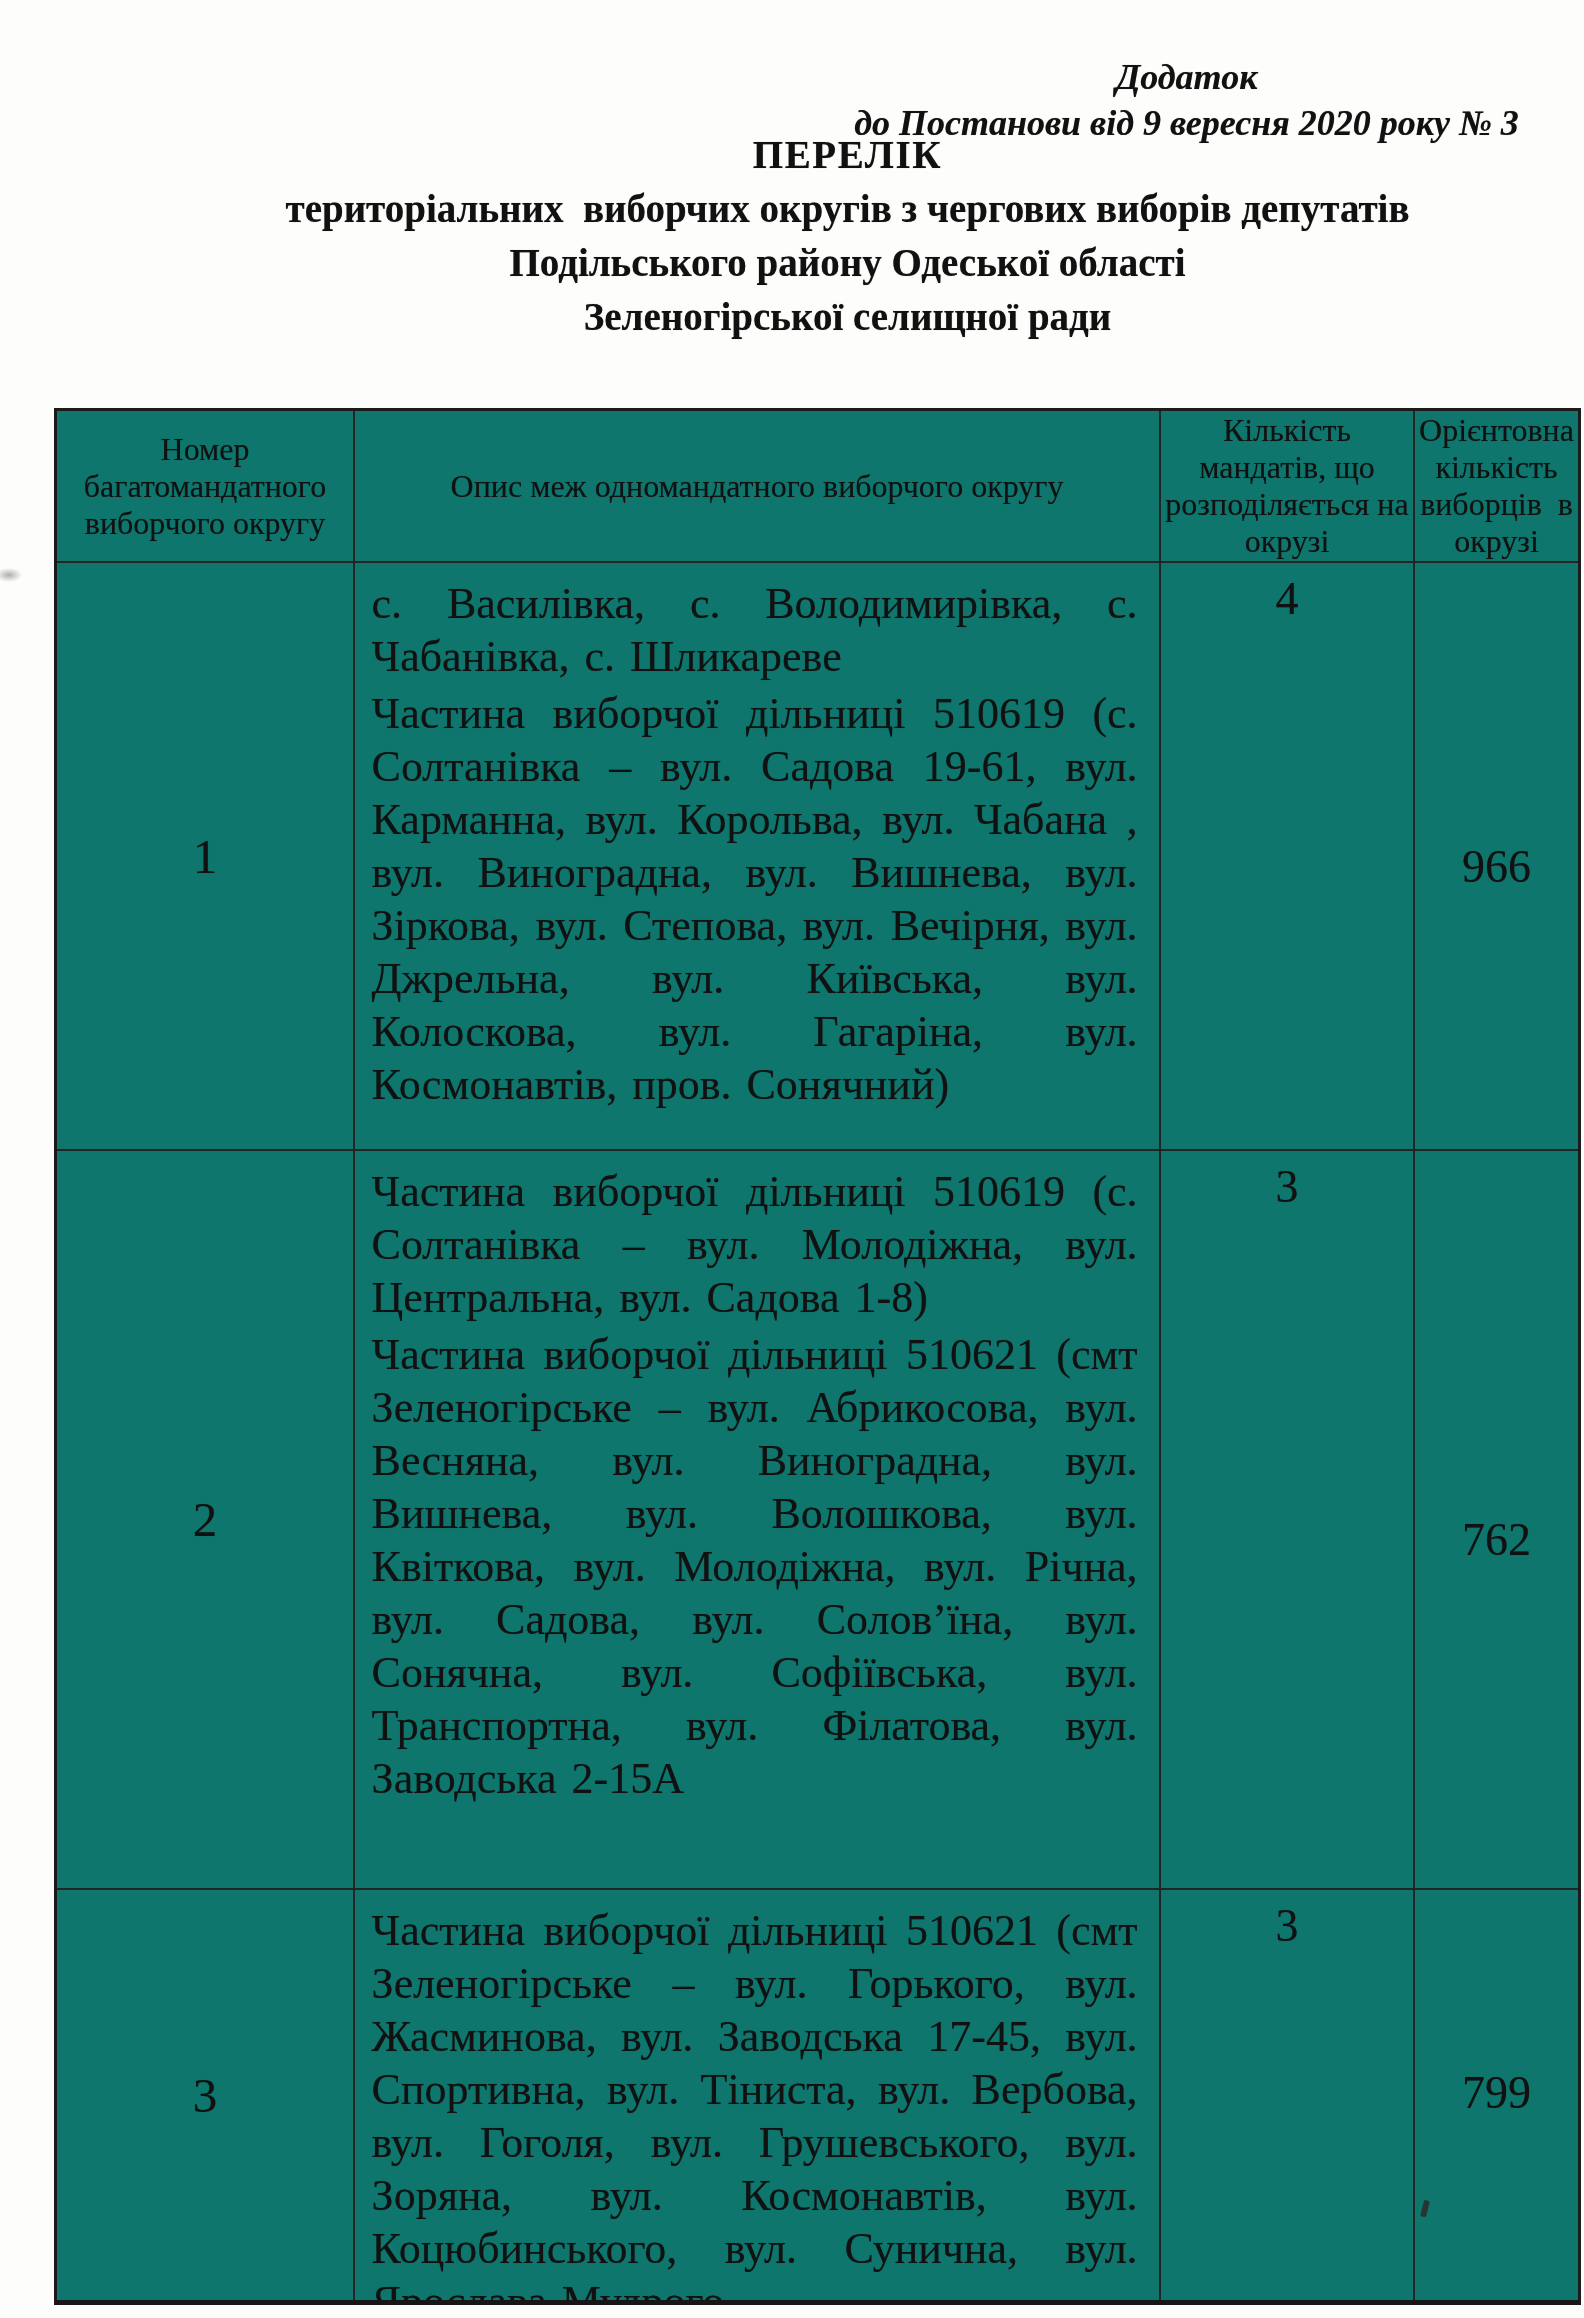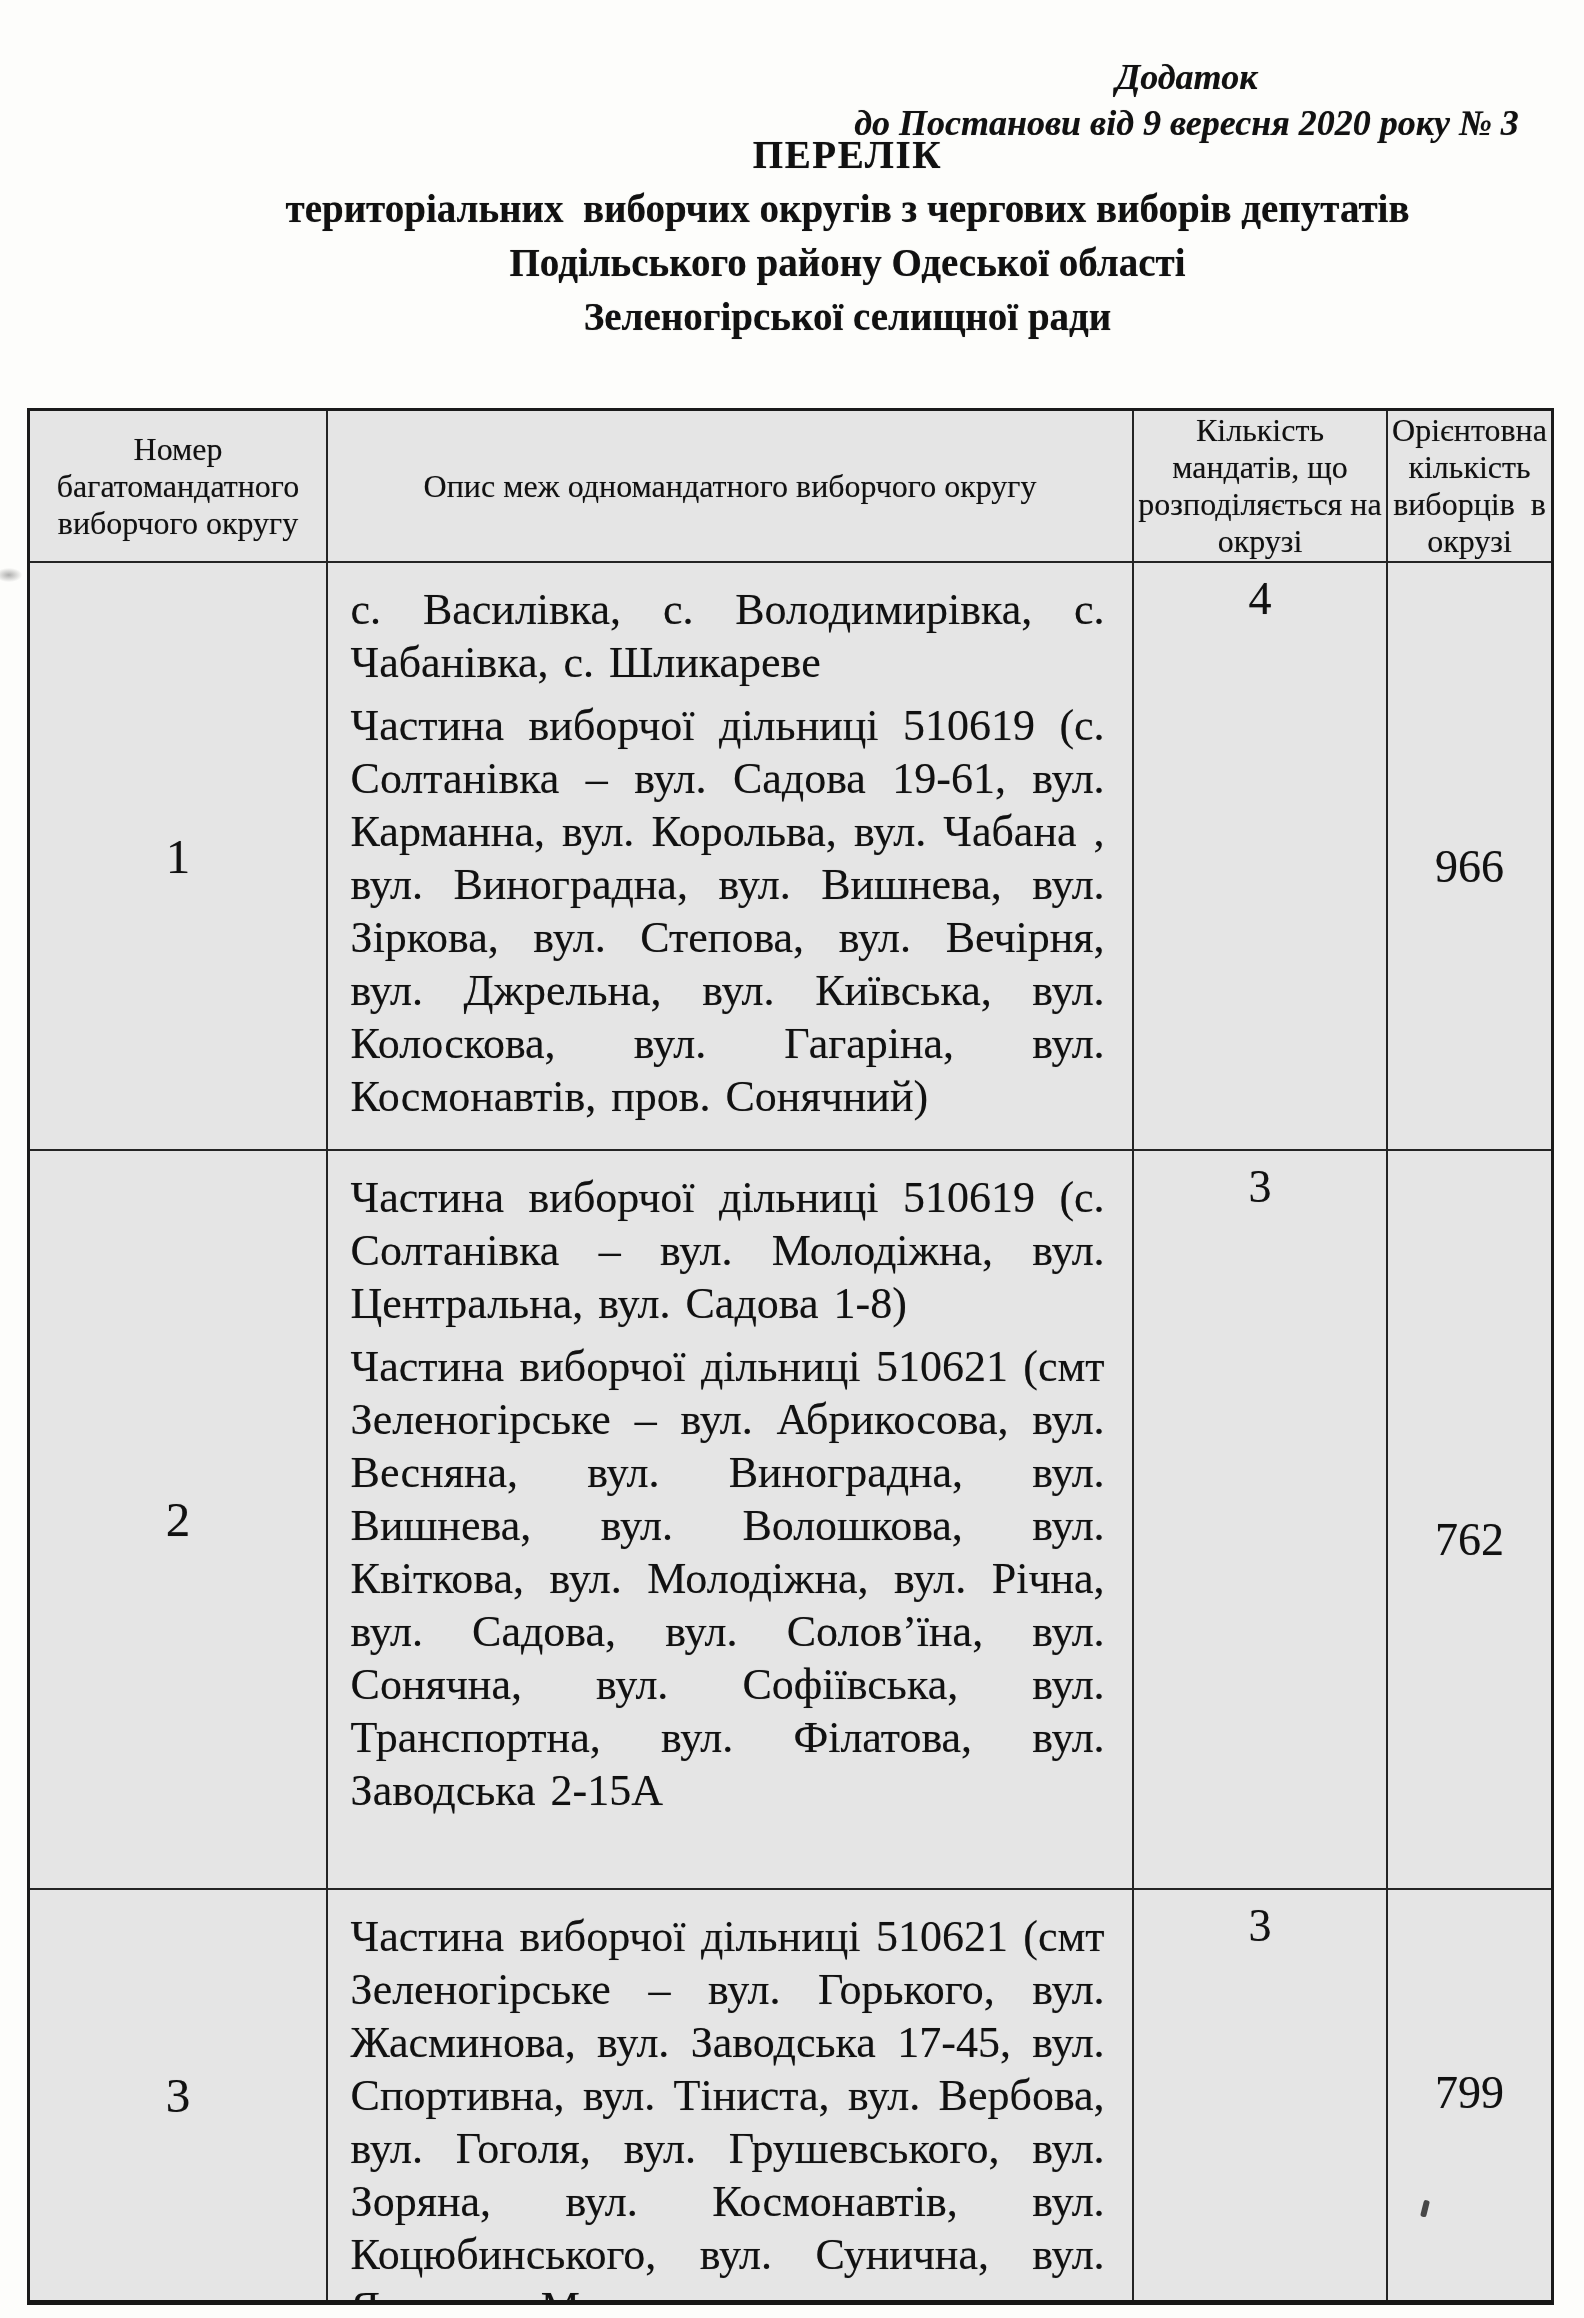--- a/index.html
+++ b/index.html
@@ -23,28 +23,28 @@
   .title{
     position:absolute;top:128px;left:126px;width:1443px;
     text-align:center;font-weight:bold;
     font-size:39px;line-height:54px;
     text-shadow:0 0 0.8px rgba(0,0,0,.5);
   }
   .title div{white-space:pre-wrap;}
   .title .t1{letter-spacing:1.6px;}
   
   .tbl{
-    position:absolute;left:27px;top:408px;width:1527px;height:1897px;
+    position:absolute;left:54px;top:408px;width:1527px;height:1897px;
     box-sizing:border-box;
     border:3.2px solid #1b1b1b;border-bottom:5.5px solid #161616;
     display:grid;
     grid-template-columns:298px 806px 254px 1fr;
     grid-template-rows:152px 588px 739px 1fr;
     overflow:hidden;
-    background:#e5e5e5;
+    background:#0f766e;
   }
   .cell{
     box-sizing:border-box;position:relative;overflow:hidden;
     text-shadow:0 0 0.8px rgba(0,0,0,.4);
   }
   .br{border-right:2.4px solid #242424;}
   .bb{border-bottom:2.4px solid #242424;}
   .th{
     display:flex;align-items:center;justify-content:center;
     text-align:center;font-size:32px;line-height:37px;
@@ -53,21 +53,21 @@
   .num{
     display:flex;align-items:center;justify-content:center;
     font-size:49px;
   }
   .desc{
     font-size:44px;line-height:53px;
     padding:9.5px 17.4px 0 12.6px;
     text-align:justify;text-align-last:left;
     word-spacing:4px;
   }
-  .desc p{margin:10px;}
+  .desc p{margin:4px;}
   .val{
     display:flex;align-items:flex-start;justify-content:center;
     font-size:46px;line-height:55px;
   }
   .val.mand{padding-top:8px;}
   .val.vot-r1{padding-top:276px;}
   .val.vot-r2{padding-top:323px;margin-top:38px;}
   .val.vot-r3{padding-top:175px;}
   
   .smudge{

